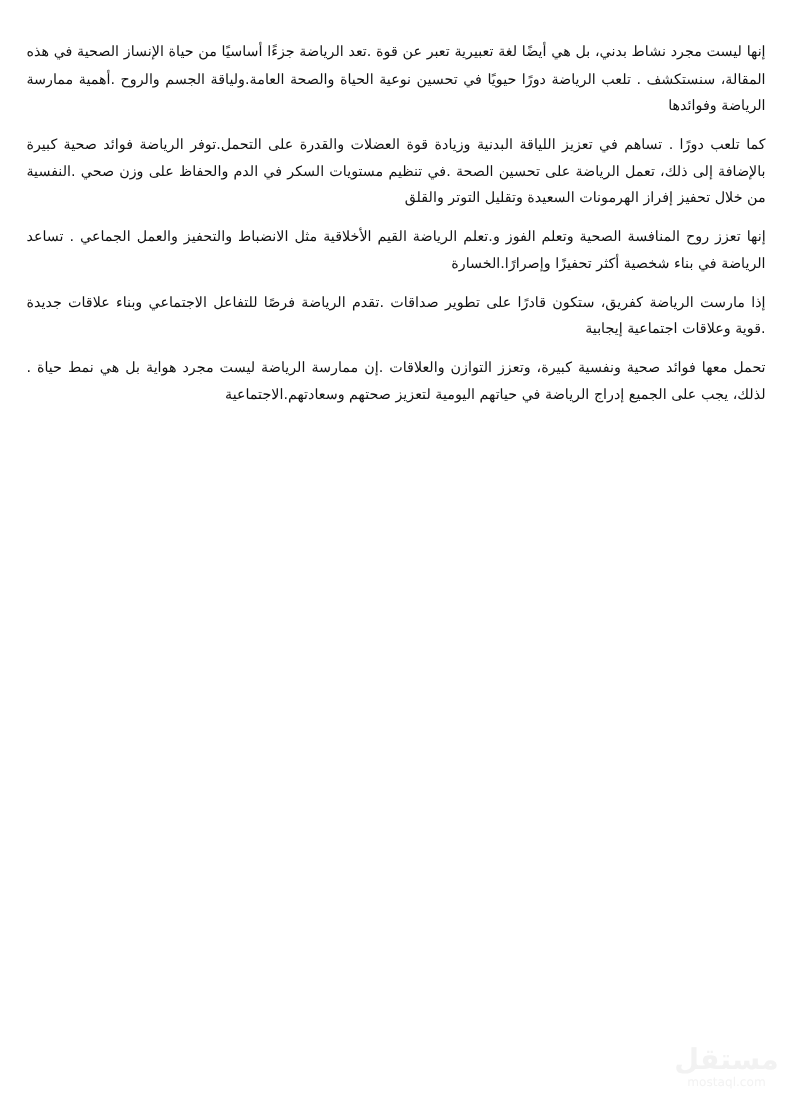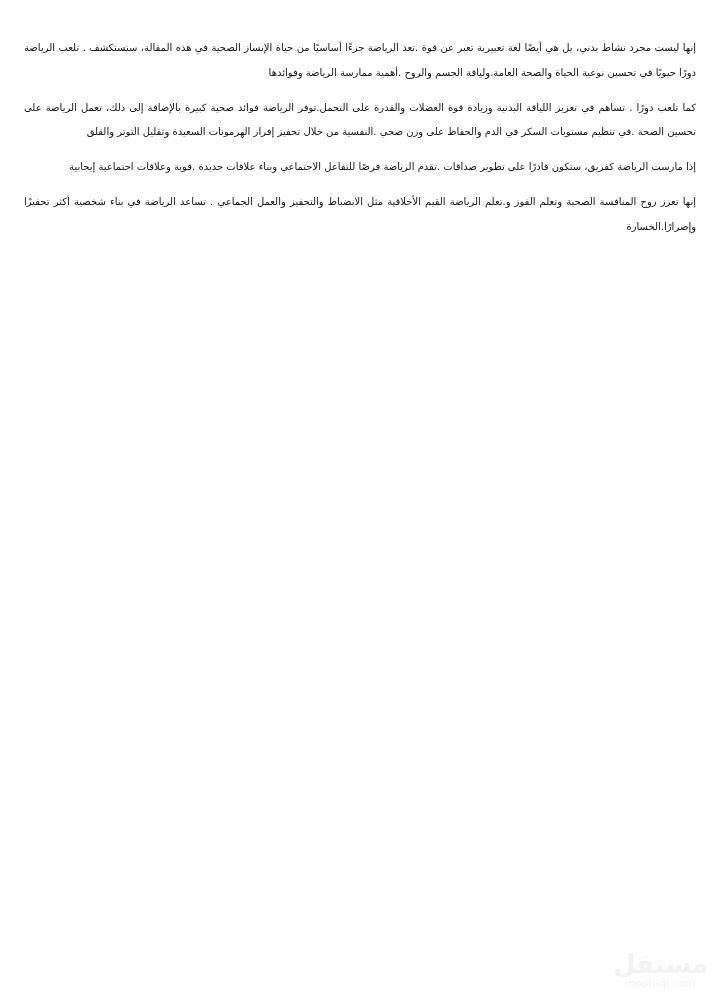--- a/index.html
+++ b/index.html
@@ -17,21 +17,21 @@
   .page {
     position: absolute;
     left: 24px;
     top: 36px;
     width: 672px;
     direction: rtl;
     color: #111111;
   }
   .para {
     margin: 0 0 10.5px 0;
-    font-size: 10px;
+    font-size: 13px;
     line-height: 24.5px;
     text-align: justify;
     text-align-last: right;
   }
   .watermark {
     position: absolute;
     right: 12px;
     bottom: 12px;
     text-align: center;
     color: #f2f2f2;
@@ -46,20 +46,21 @@
     font-size: 11px;
     line-height: 12px;
   }
 </style>
 </head>
 <body>
 
 <div class="page">
   <p class="para">إنها ليست مجرد نشاط بدني، بل هي أيضًا لغة تعبيرية تعبر عن قوة .تعد الرياضة جزءًا أساسيًا من حياة الإنساز الصحية في هذه المقالة، سنستكشف . تلعب الرياضة دورًا حيويًا في تحسين نوعية الحياة والصحة العامة.ولياقة الجسم والروح .أهمية ممارسة الرياضة وفوائدها</p>
   <p class="para">كما تلعب دورًا . تساهم في تعزيز اللياقة البدنية وزيادة قوة العضلات والقدرة على التحمل.توفر الرياضة فوائد صحية كبيرة بالإضافة إلى ذلك، تعمل الرياضة على تحسين الصحة .في تنظيم مستويات السكر في الدم والحفاظ على وزن صحي .النفسية من خلال تحفيز إفراز الهرمونات السعيدة وتقليل التوتر والقلق</p>
+  <p class="para">إنها تعزز روح المنافسة الصحية وتعلم الفوز و.تعلم الرياضة القيم الأخلاقية مثل الانضباط والتحفيز والعمل الجماعي . تساعد الرياضة في بناء شخصية أكثر تحفيزًا وإصرارًا.الخسارة</p>
   <p class="para">إذا مارست الرياضة كفريق، ستكون قادرًا على تطوير صداقات .تقدم الرياضة فرصًا للتفاعل الاجتماعي وبناء علاقات جديدة .قوية وعلاقات اجتماعية إيجابية</p>
-  <p class="para">إنها تعزز روح المنافسة الصحية وتعلم الفوز و.تعلم الرياضة القيم الأخلاقية مثل الانضباط والتحفيز والعمل الجماعي . تساعد الرياضة في بناء شخصية أكثر تحفيزًا وإصرارًا.الخسارة</p>
+  <p class="para">تحمل معها فوائد صحية ونفسية كبيرة، وتعزز التوازن والعلاقات .إن ممارسة الرياضة ليست مجرد هواية بل هي نمط حياة . لذلك، يجب على الجميع إدراج الرياضة في حياتهم اليومية لتعزيز صحتهم وسعادتهم.الاجتماعية</p>
 </div>
 
 <div class="watermark">
   <div class="wm-ar">مستقل</div>
   <div class="wm-en">mostaql.com</div>
 </div>
 
 </body></html>

